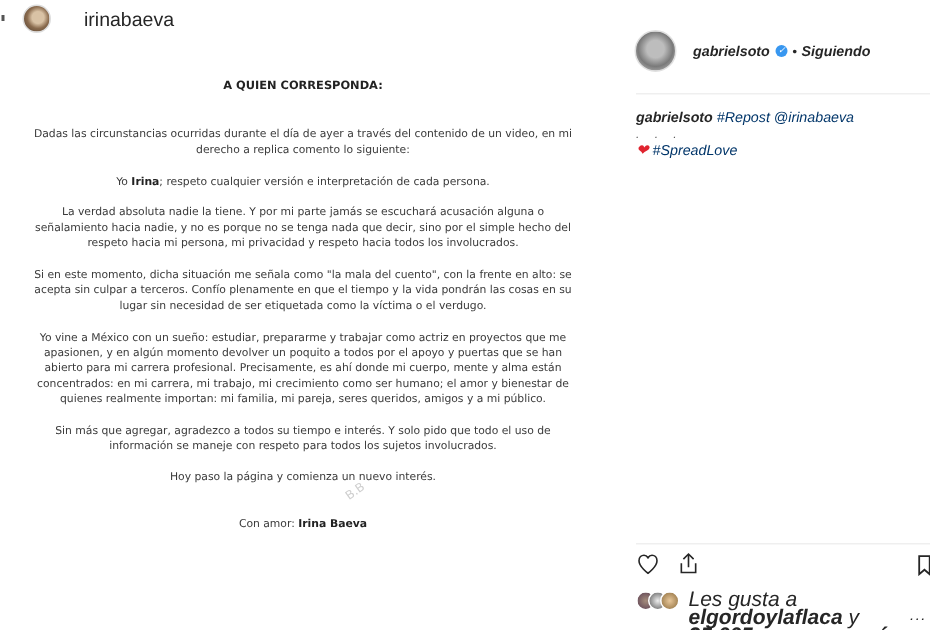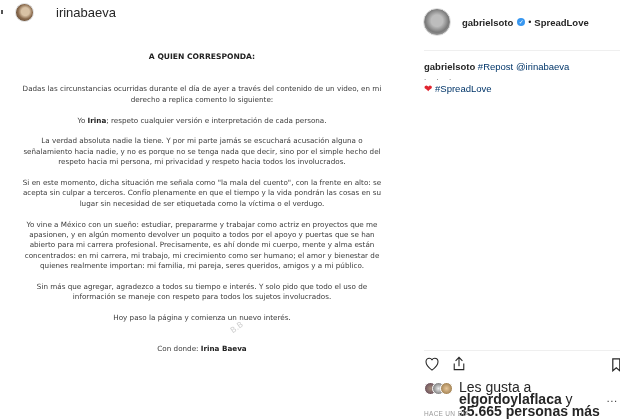--- a/index.html
+++ b/index.html
@@ -33,21 +33,21 @@
   .letter p { margin: 0 0 10.4px 0; }
   .letter b { color: #222; text-align: center; }
   .letter .sign { margin-top: 20px; position: relative; }
   .watermark {
     position: absolute; left: 230px; top: 323px;
     font-size: 8px; color: #cfcfcf; transform: rotate(-35deg);
     font-family: "DejaVu Sans", sans-serif;
   }
 
   
-  .right { position: absolute; left: 410px; top: 0; width: 210px; height: 312px; }
+  .right { position: absolute; left: 410px; top: 12px; width: 210px; height: 312px; font-style: italic; }
   .r-header { position: absolute; left: 0; top: 8px; display: flex; align-items: center; }
   .avatar-md {
     width: 28px; height: 28px; border-radius: 50%; margin-left: 13px;
     background: radial-gradient(circle at 50% 45%, #bdbdbd 0 30%, #7a7a7a 60%, #d0d0d0 100%);
     border: 1px solid #e0e0e0; box-sizing: border-box;
   }
   .r-username { font-size: 9.5px; font-weight: bold; color: #262626; margin-left: 11px; }
   .verified {
     display:inline-block; width: 8px; height: 8px; border-radius: 50%;
     background: #3897f0; color: #fff; font-size: 6px; line-height: 8px; text-align: center;
@@ -84,31 +84,31 @@
 
 <div class="letter">
   <div class="title">A QUIEN CORRESPONDA:</div>
   <p>Dadas las circunstancias ocurridas durante el día de ayer a través del contenido de un video, en mi derecho a replica comento lo siguiente:</p>
   <p><span>Yo </span><b>Irina</b><span>; respeto cualquier versión e interpretación de cada persona.</span></p>
   <p>La verdad absoluta nadie la tiene. Y por mi parte jamás se escuchará acusación alguna o señalamiento hacia nadie, y no es porque no se tenga nada que decir, sino por el simple hecho del respeto hacia mi persona, mi privacidad y respeto hacia todos los involucrados.</p>
   <p>Si en este momento, dicha situación me señala como "la mala del cuento", con la frente en alto: se acepta sin culpar a terceros.  Confío plenamente en que el tiempo y la vida pondrán las cosas en su lugar sin necesidad de ser etiquetada como la víctima o el verdugo.</p>
   <p>Yo vine a México con un sueño: estudiar, prepararme y trabajar como actriz en proyectos que me apasionen, y en algún momento devolver un poquito a todos por el apoyo y puertas que se han abierto para mi carrera profesional.  Precisamente, es ahí donde mi cuerpo, mente y alma están concentrados: en mi carrera, mi trabajo, mi crecimiento como ser humano; el amor y bienestar de quienes realmente importan: mi familia, mi pareja, seres queridos, amigos y a mi público.</p>
   <p>Sin más que agregar, agradezco a todos su tiempo e interés. Y solo pido que todo el uso de información se maneje con respeto para todos los sujetos involucrados.</p>
   <p>Hoy paso la página y comienza un nuevo interés.</p>
-  <p class="sign"><span>Con donde: </span><b>Irina Baeva</b></p>
+  <p class="sign"><span>Con amor: </span><b>Irina Baeva</b></p>
 </div>
 <div class="watermark">B.B</div>
 
 <div class="right">
   <div class="r-header">
     <div class="avatar-md"></div>
     <span class="r-username">gabrielsoto</span>
     <span class="verified">✓</span>
     <span class="dot-sep">•</span>
-    <span class="follow-status">SpreadLove</span>
+    <span class="follow-status">Siguiendo</span>
   </div>
   <div class="r-divider"></div>
 
   <div class="caption">
     <div>
       <span class="user">gabrielsoto</span>
       <span class="tag">#Repost</span>
       <span class="tag">@irinabaeva</span>
     </div>
     <div class="dots">. . .</div>

